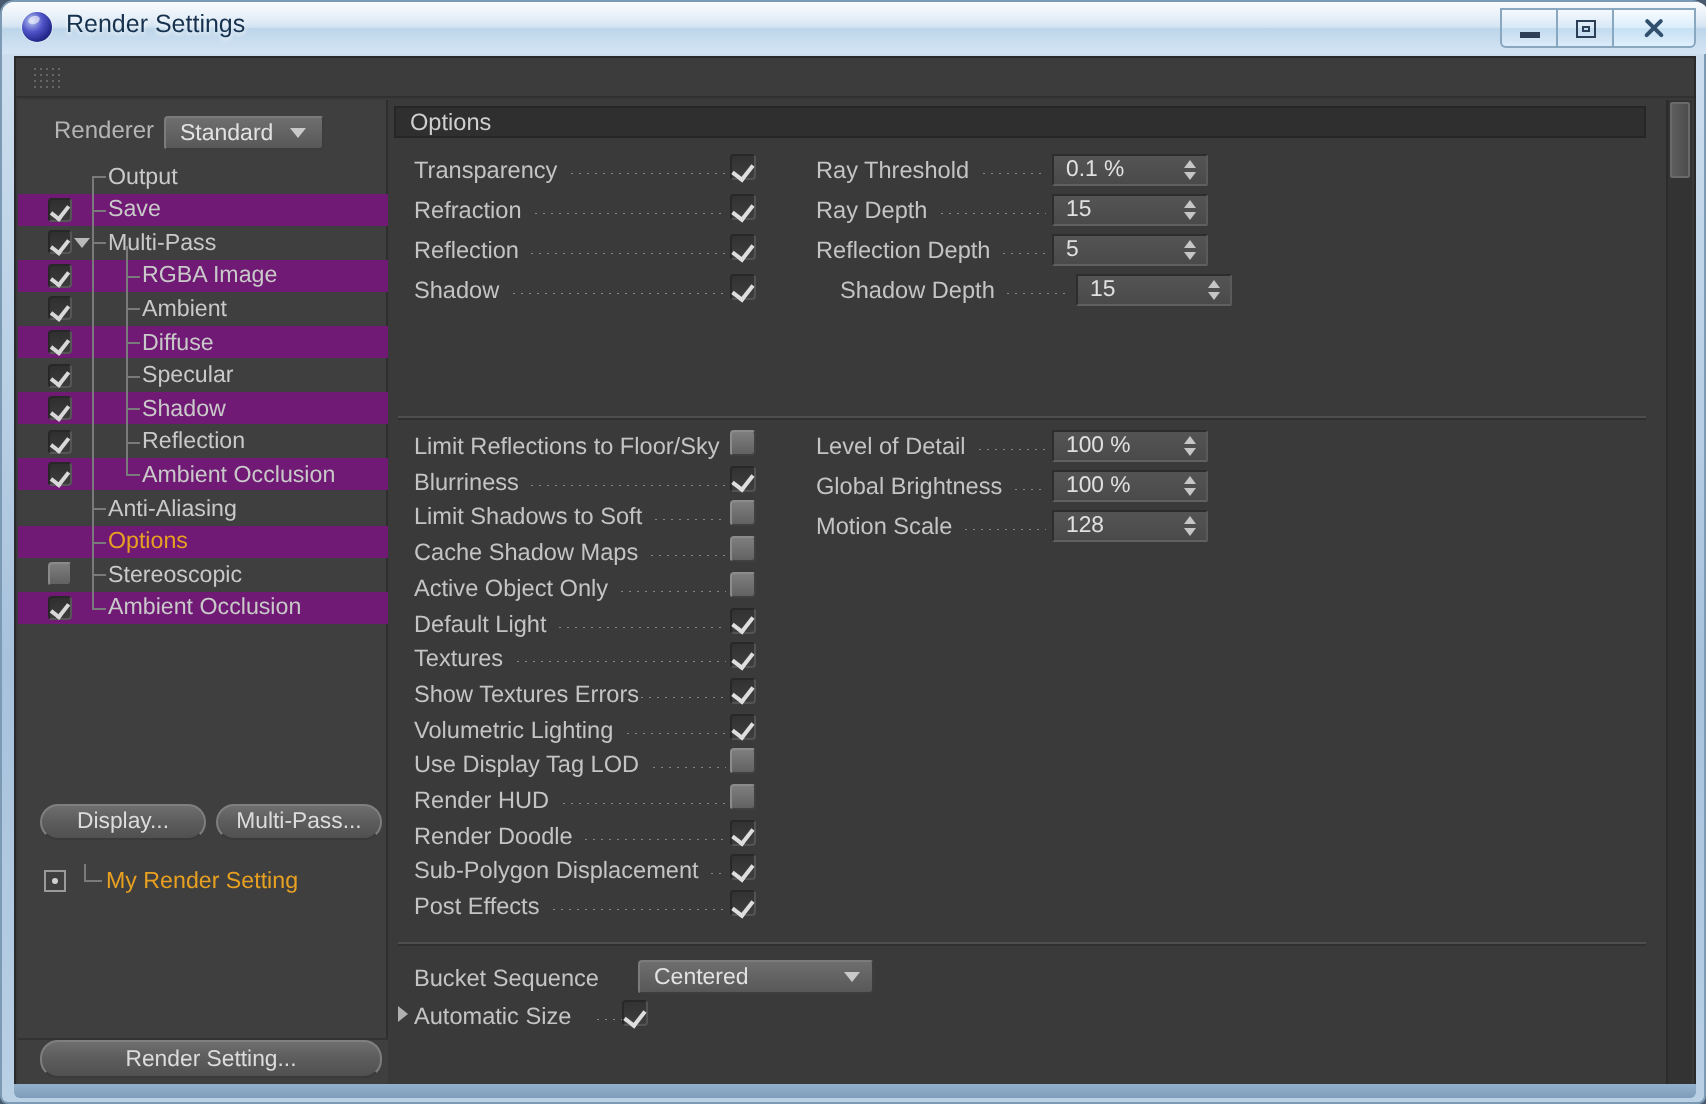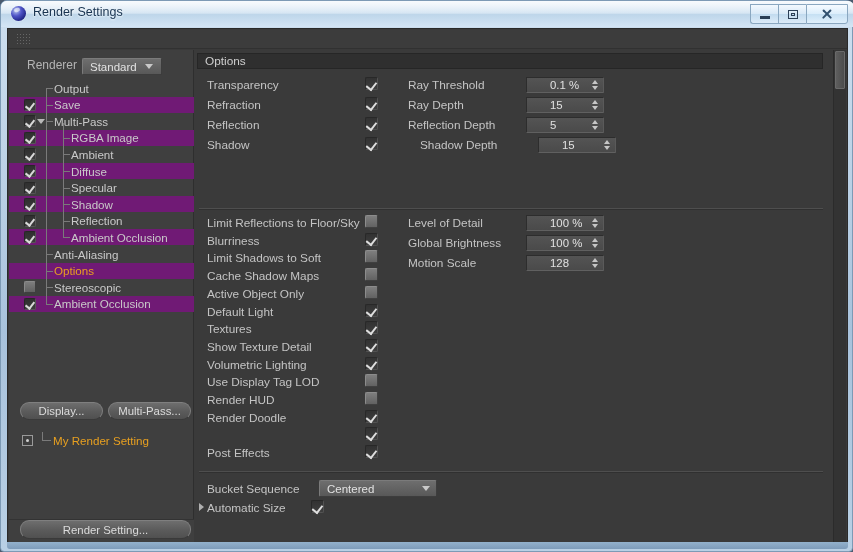--- a/index.html
+++ b/index.html
@@ -193,21 +193,21 @@
   .sep{position:absolute;height:1px;background:#4e4e4e;border-bottom:1px solid #303030;}
 
   .numfield{
     position:absolute;height:16px;
     background:linear-gradient(180deg,#545454,#4a4a4a);
     border:1px solid #2d2d2d;border-bottom-color:#606060;border-right-color:#5a5a5a;
     box-sizing:border-box;border-radius:1px;
     color:#e0e0e0;font-size:11.4px;
     display:flex;align-items:center;
   }
-  .numfield .nv{padding-left:23px;flex:1;white-space:nowrap;}
+  .numfield .nv{padding-left:6px;flex:1;white-space:nowrap;}
   .spin{position:relative;width:12px;height:14px;margin-right:2px;}
   .spin::before,.spin::after{
     content:"";position:absolute;left:3px;width:0;height:0;
     border-left:3.5px solid transparent;border-right:3.5px solid transparent;
   }
   .spin::before{top:2px;border-bottom:4px solid #c6c6c6;}
   .spin::after{bottom:2px;border-top:4px solid #c6c6c6;}
 
   .chk-row-box{position:absolute;top:2px;width:13px;height:13px;}
   .cb2-on{
@@ -476,21 +476,21 @@
               </div>
             </div>
             <div class="opt-row" style="left: 12px; top: 269.2px; width: 190px;">
               <div class="opt-lbl">Textures</div>
               <div class="dots" style="left: 49.5938px; width: 106.406px;"></div>
               <div class="chk-row-box" style="left: 158px;">
                 <div class="cb2-on"></div>
               </div>
             </div>
             <div class="opt-row" style="left: 12px; top: 286.9px; width: 190px;">
-              <div class="opt-lbl">Show Texture Detail</div>
+              <div class="opt-lbl">Show Textures Errors</div>
               <div class="dots" style="left: 111.656px; width: 44.3438px;"></div>
               <div class="chk-row-box" style="left: 158px;">
                 <div class="cb2-on"></div>
               </div>
             </div>
             <div class="opt-row" style="left: 12px; top: 304.6px; width: 190px;">
               <div class="opt-lbl">Volumetric Lighting</div>
               <div class="dots" style="left: 104.688px; width: 51.3125px;"></div>
               <div class="chk-row-box" style="left: 158px;">
                 <div class="cb2-on"></div>
@@ -511,20 +511,21 @@
               </div>
             </div>
             <div class="opt-row" style="left: 12px; top: 357.7px; width: 190px;">
               <div class="opt-lbl">Render Doodle</div>
               <div class="dots" style="left: 84.3594px; width: 71.6406px;"></div>
               <div class="chk-row-box" style="left: 158px;">
                 <div class="cb2-on"></div>
               </div>
             </div>
             <div class="opt-row" style="left: 12px; top: 375.4px; width: 190px;">
+              <div class="opt-lbl">Sub-Polygon Displacement</div>
               <div class="dots" style="left: 147.297px; width: 8.70312px;"></div>
               <div class="chk-row-box" style="left: 158px;">
                 <div class="cb2-on"></div>
               </div>
             </div>
             <div class="opt-row" style="left: 12px; top: 393.1px; width: 190px;">
               <div class="opt-lbl">Post Effects</div>
               <div class="dots" style="left: 67.7344px; width: 88.2656px;"></div>
               <div class="chk-row-box" style="left: 158px;">
                 <div class="cb2-on"></div>

